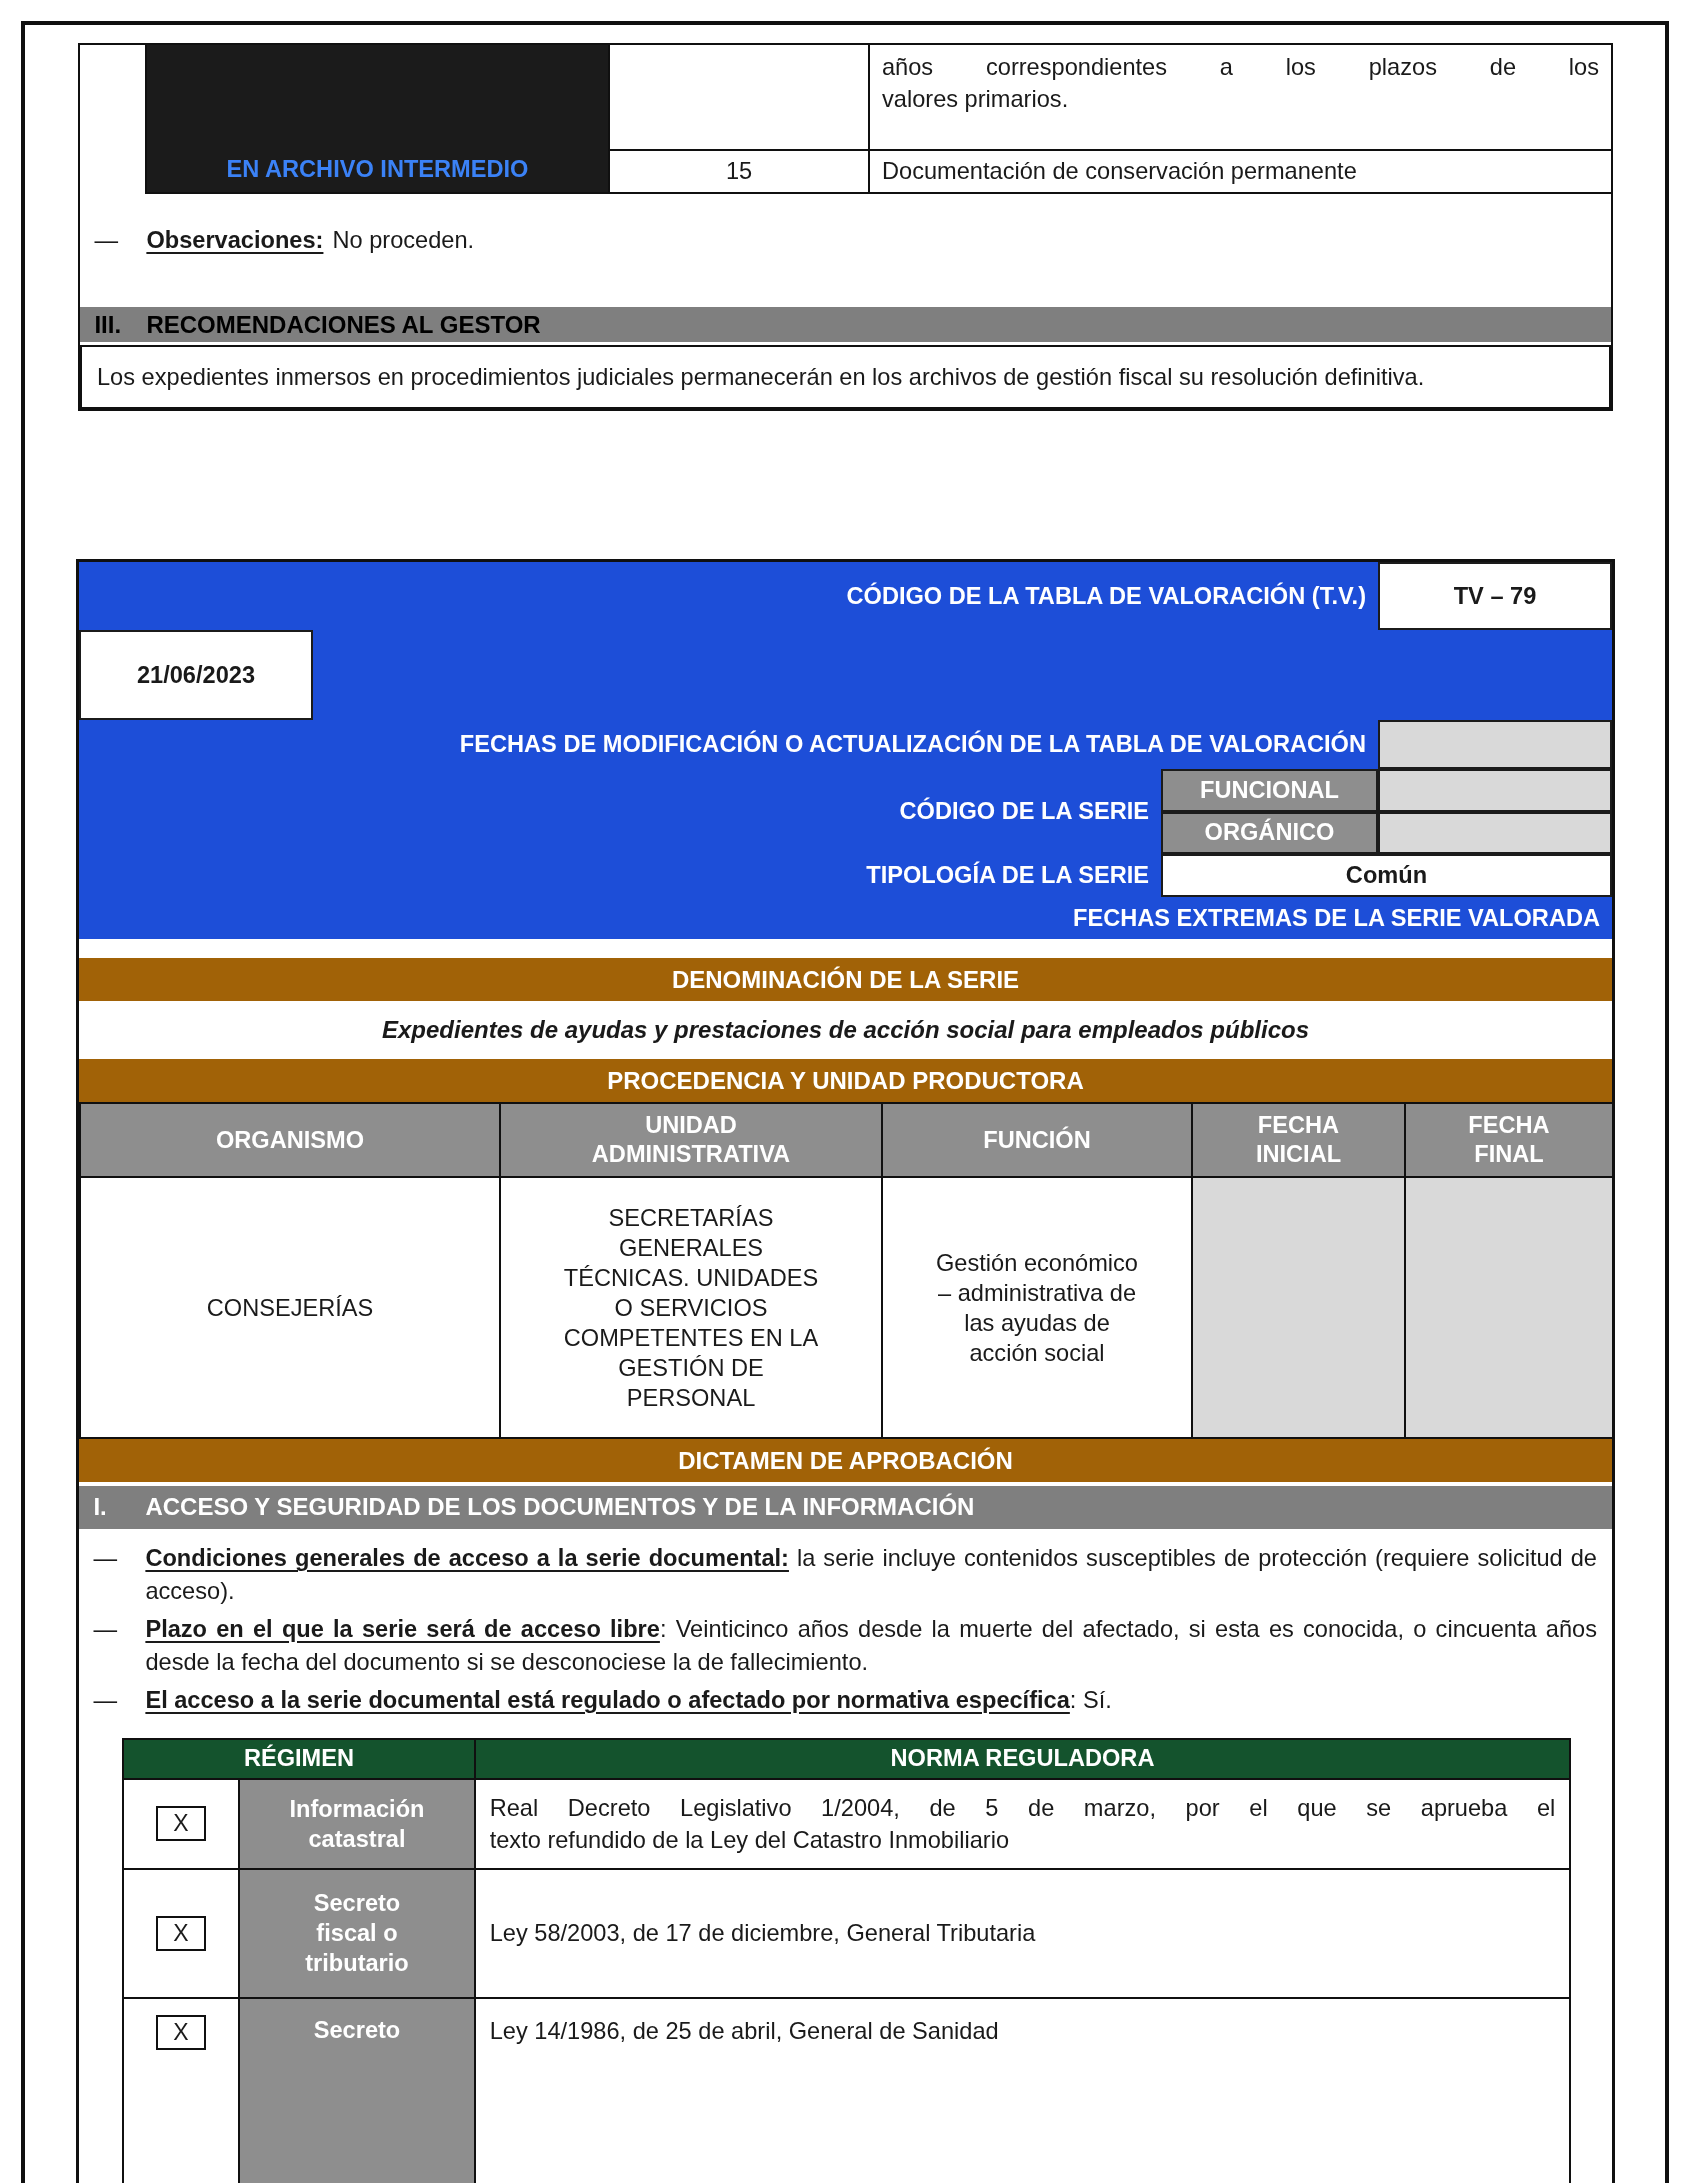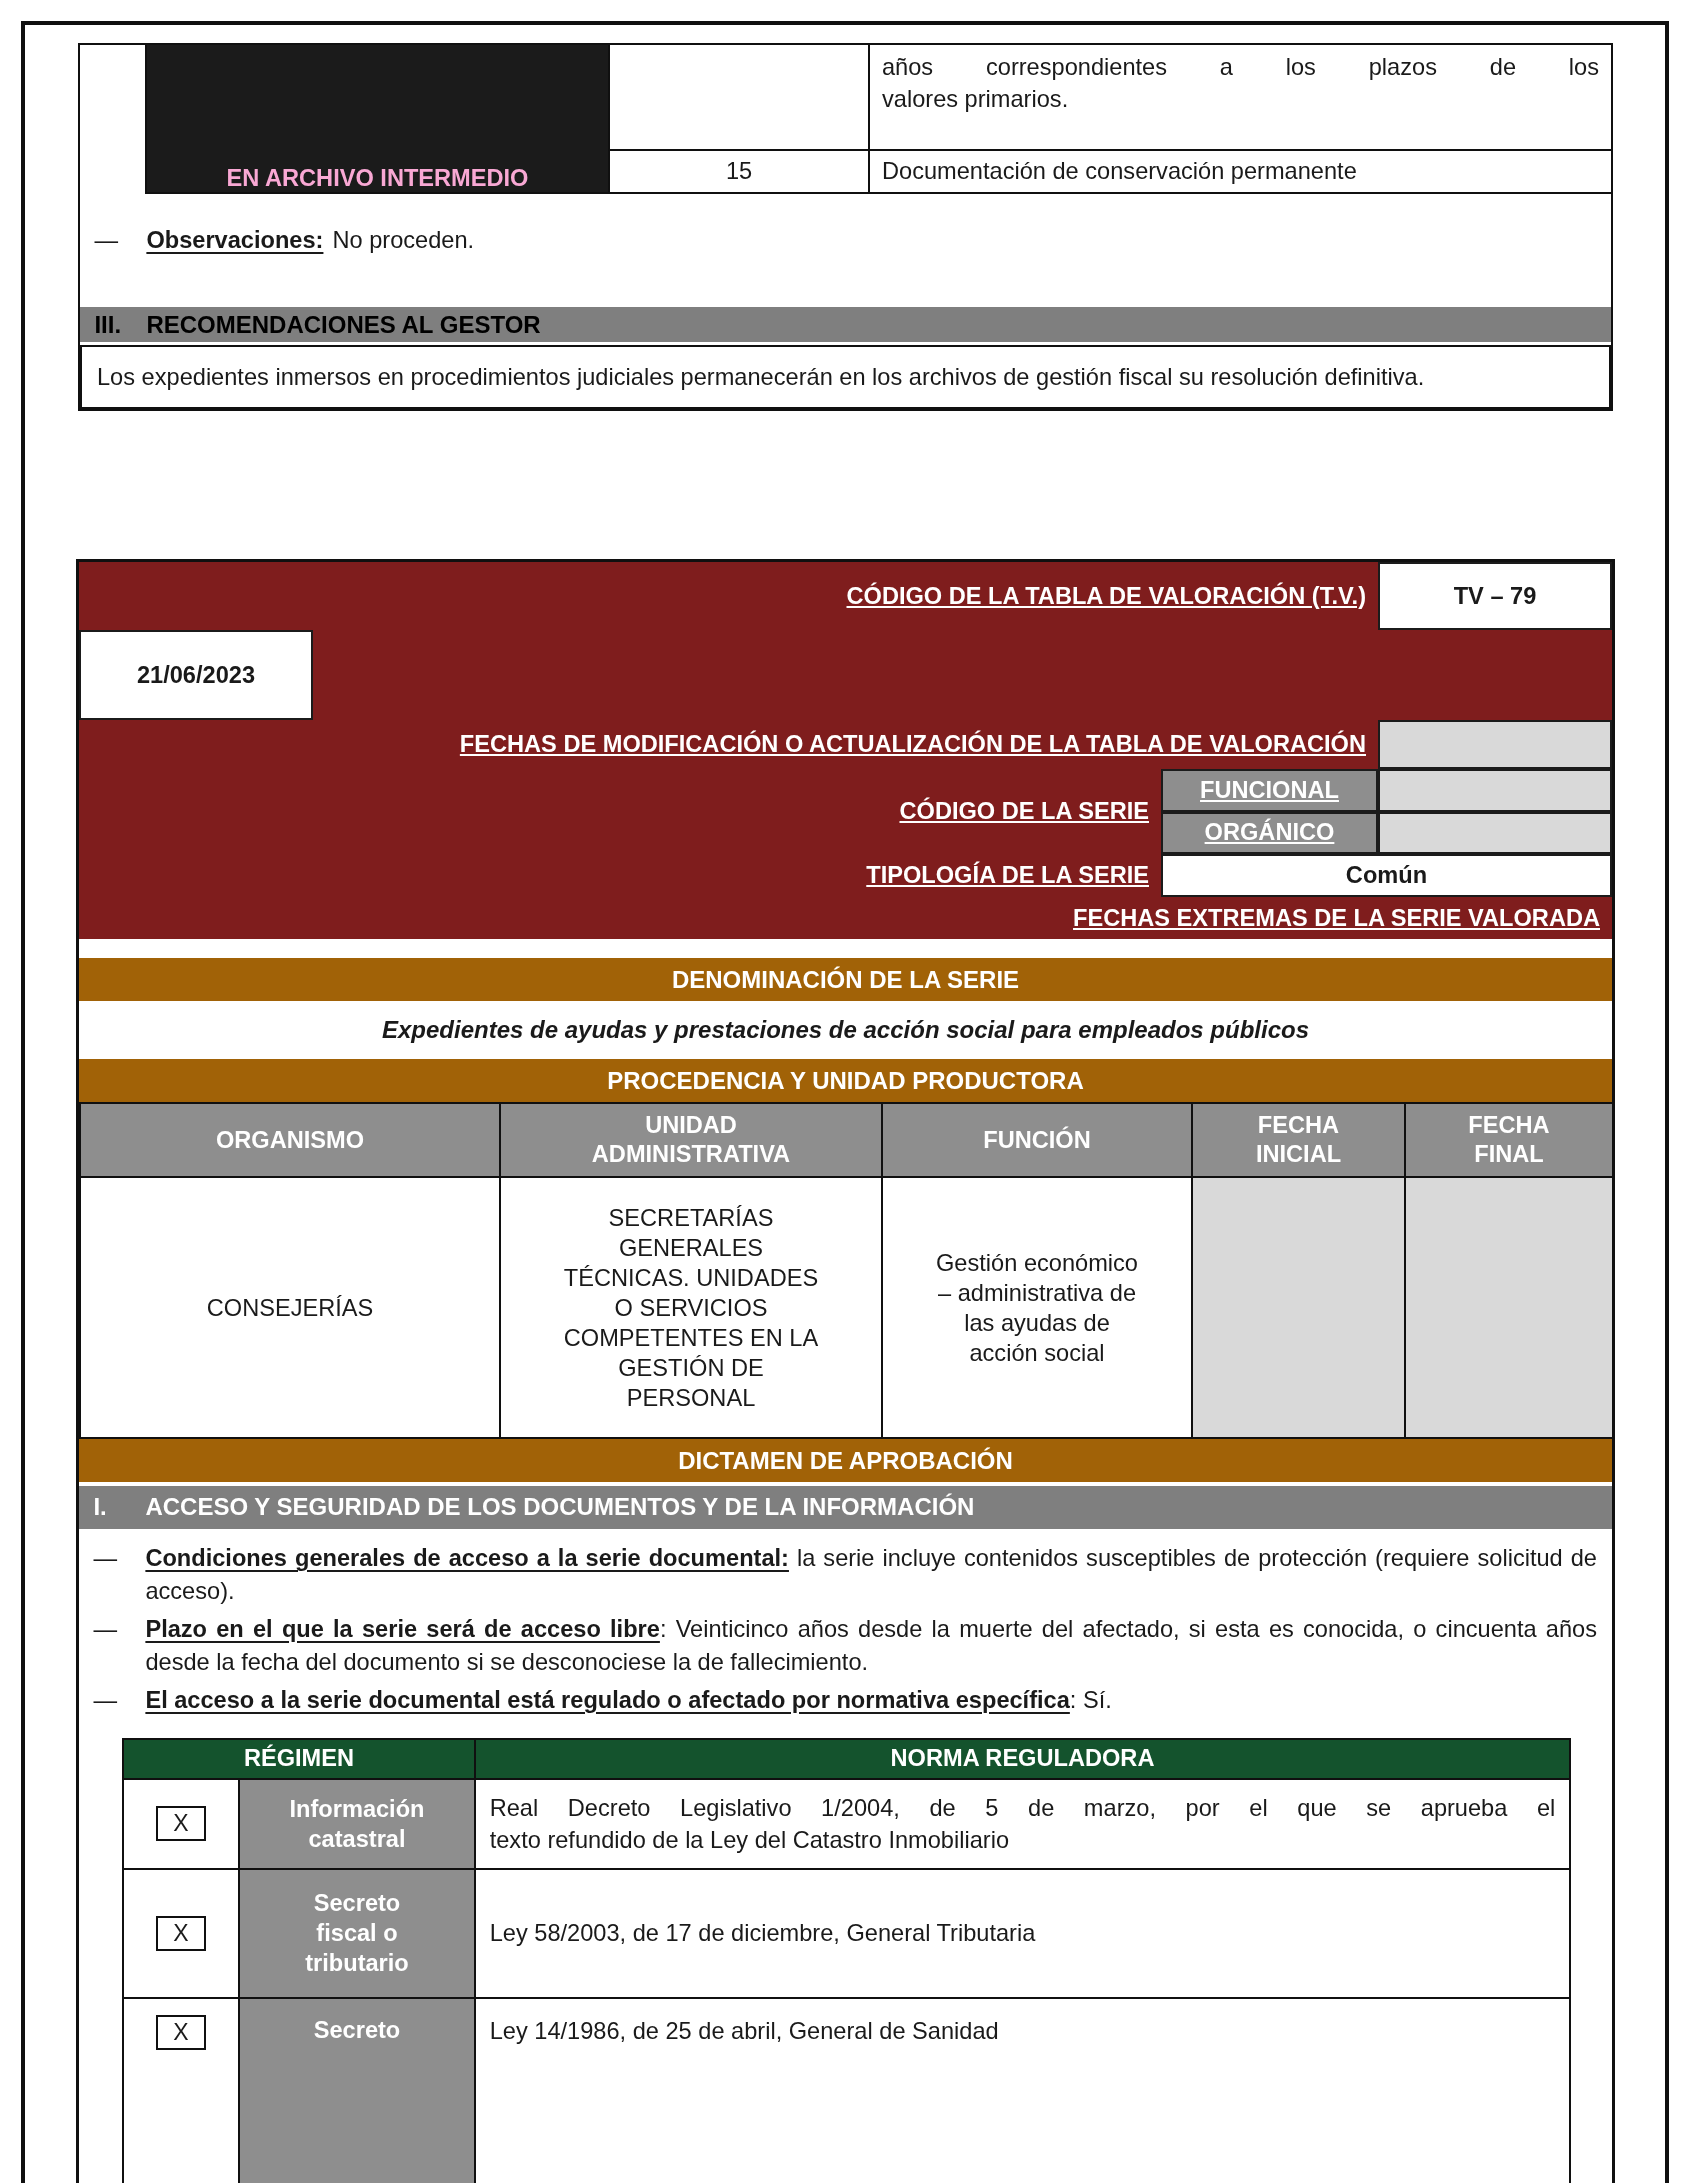--- a/index.html
+++ b/index.html
@@ -24,23 +24,24 @@
     border:2.3px solid #101010; background:#fff;
   }
   .cont-table {
     margin-left:65px;
     display:grid;
     grid-template-columns:465px 258px 1fr;
     grid-template-rows:106px 43px;
   }
   .ct-dark {
     grid-row:1 / 3;
-    background:#1b1b1b; color:#f9a8d4; font-weight:bold;
+    background:#1b1b1b; color:#3b82f6; font-weight:bold;
     border-left:2.3px solid #101010; border-right:2.3px solid #101010; border-bottom:2.3px solid #101010;
     display:flex; align-items:flex-end; justify-content:center;
+    padding-bottom:9px;
   }
   .ct-mid-top { border-bottom:2.3px solid #101010; }
   .ct-right-top {
     border-left:2.3px solid #101010; border-bottom:2.3px solid #101010;
     padding:6px 12px; line-height:32px;
   }
   .ct-mid-bot {
     border-bottom:2.3px solid #101010;
     display:flex; align-items:center; justify-content:center;
   }
@@ -73,21 +74,21 @@
     text-align:justify;
     line-height:33px;
   }
 
   
   .box2 {
     position:absolute; left:76px; top:559px; width:1539px;
     border:3px solid #101010; background:#fff;
   }
 
-  .hdr { background:#7f1d1d; color:#fff; font-weight:bold;text-decoration:underline; }
+  .hdr { background:#1d4ed8; color:#fff; font-weight:bold; }
   .hrow { display:flex; align-items:stretch; }
   .hlabel {
     flex:1; display:flex; align-items:center; justify-content:flex-end;
     text-align:right; padding-right:12px; line-height:29px;
   }
   .pre { white-space:pre-line; }
   .hval {
     border:2.3px solid #1b1b1b; background:#fff; color:#1a1a1a; font-weight:bold;
     display:flex; align-items:center; justify-content:center; text-align:center;
   }

